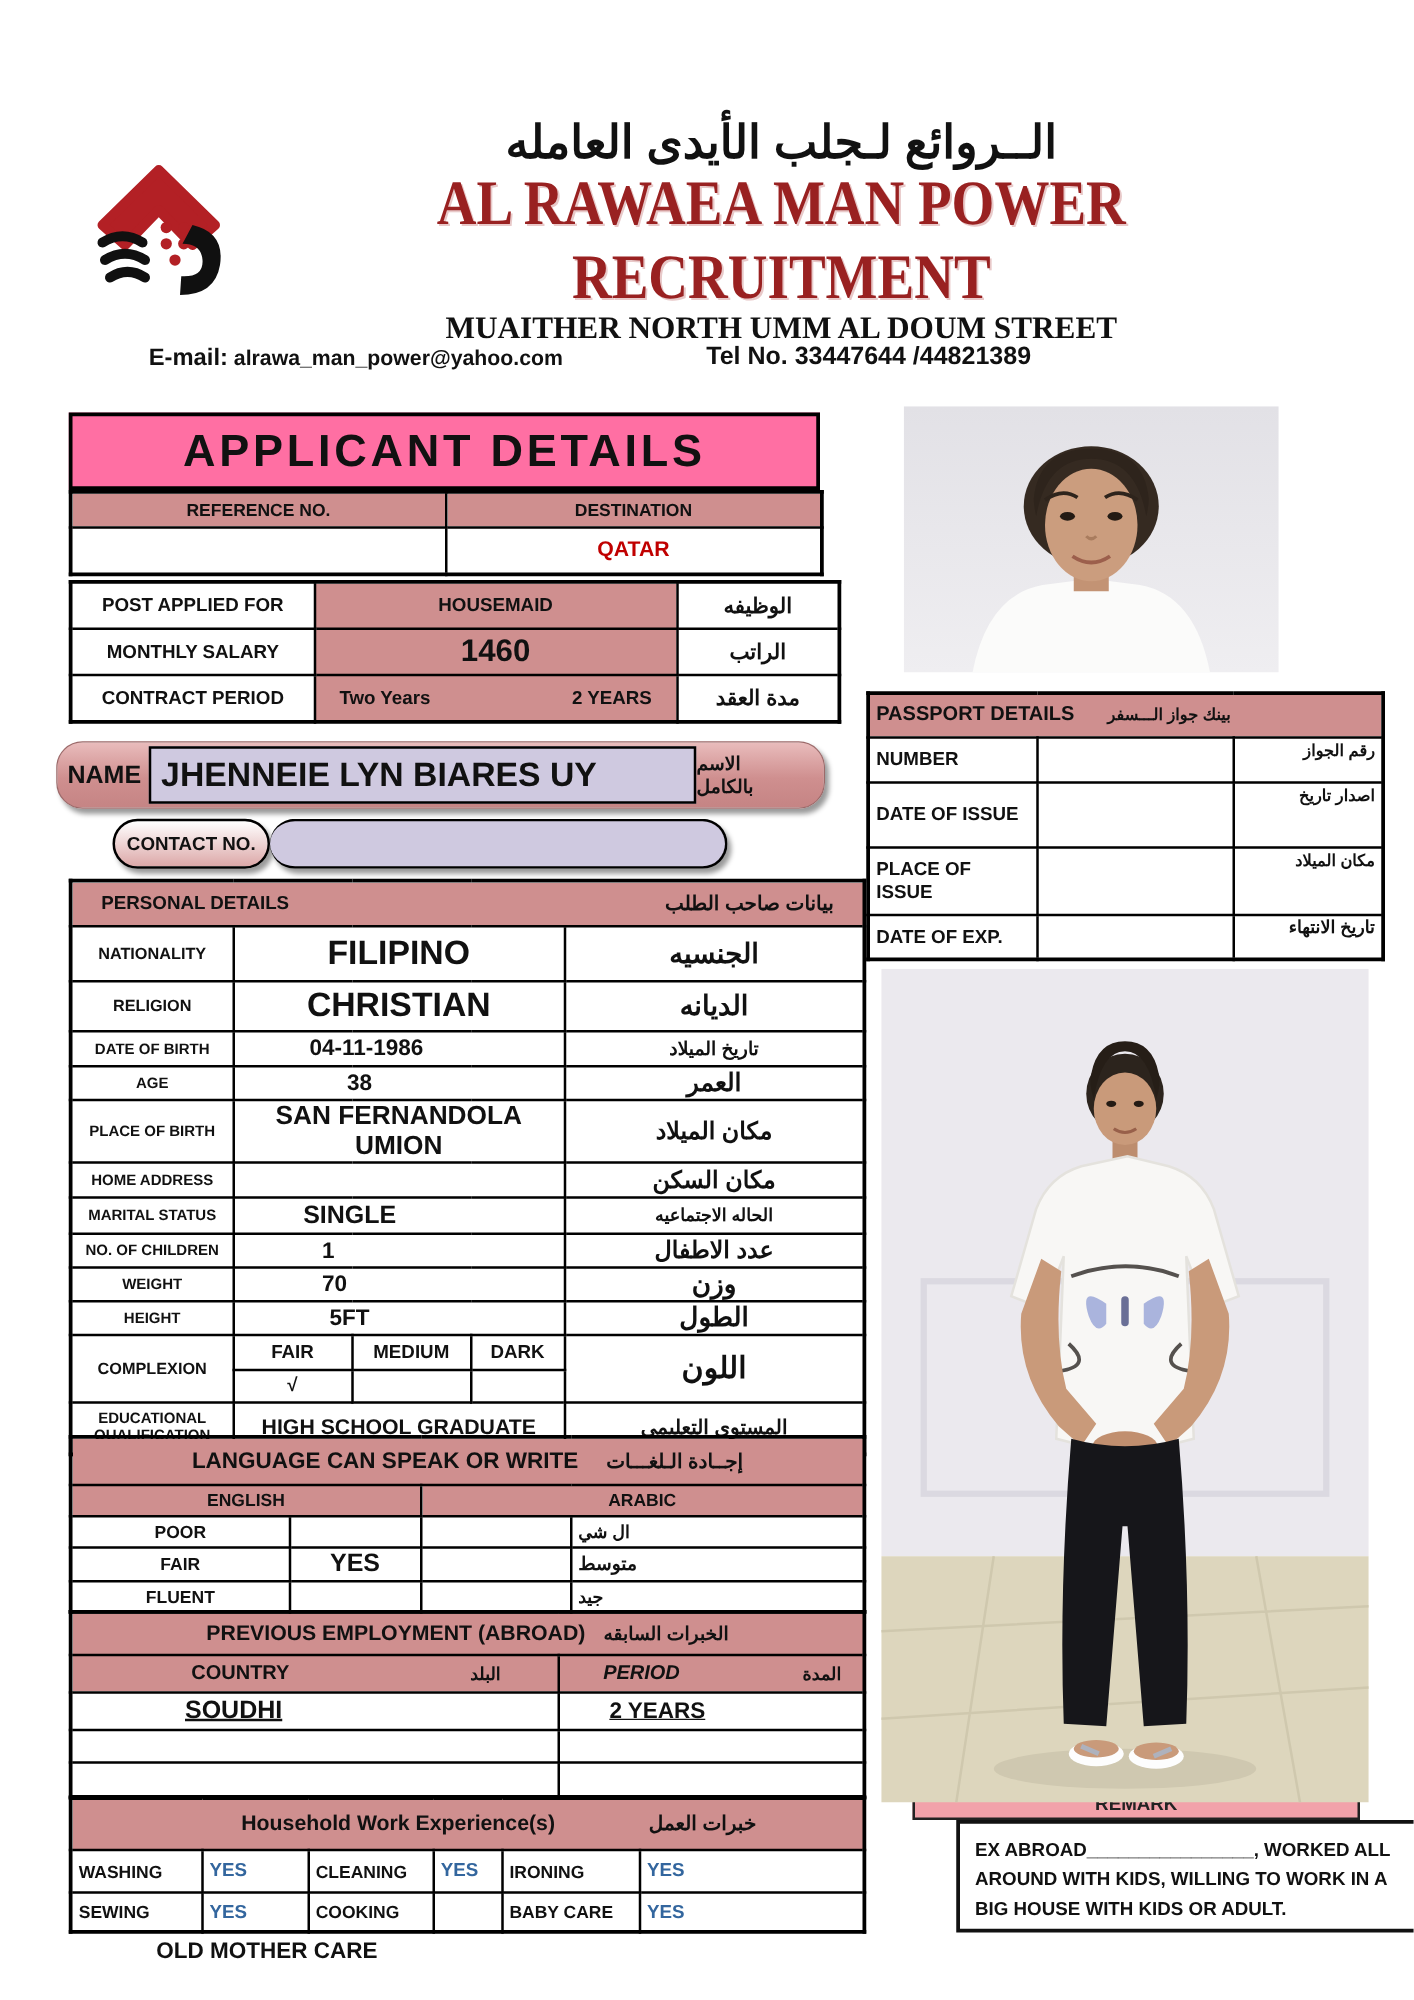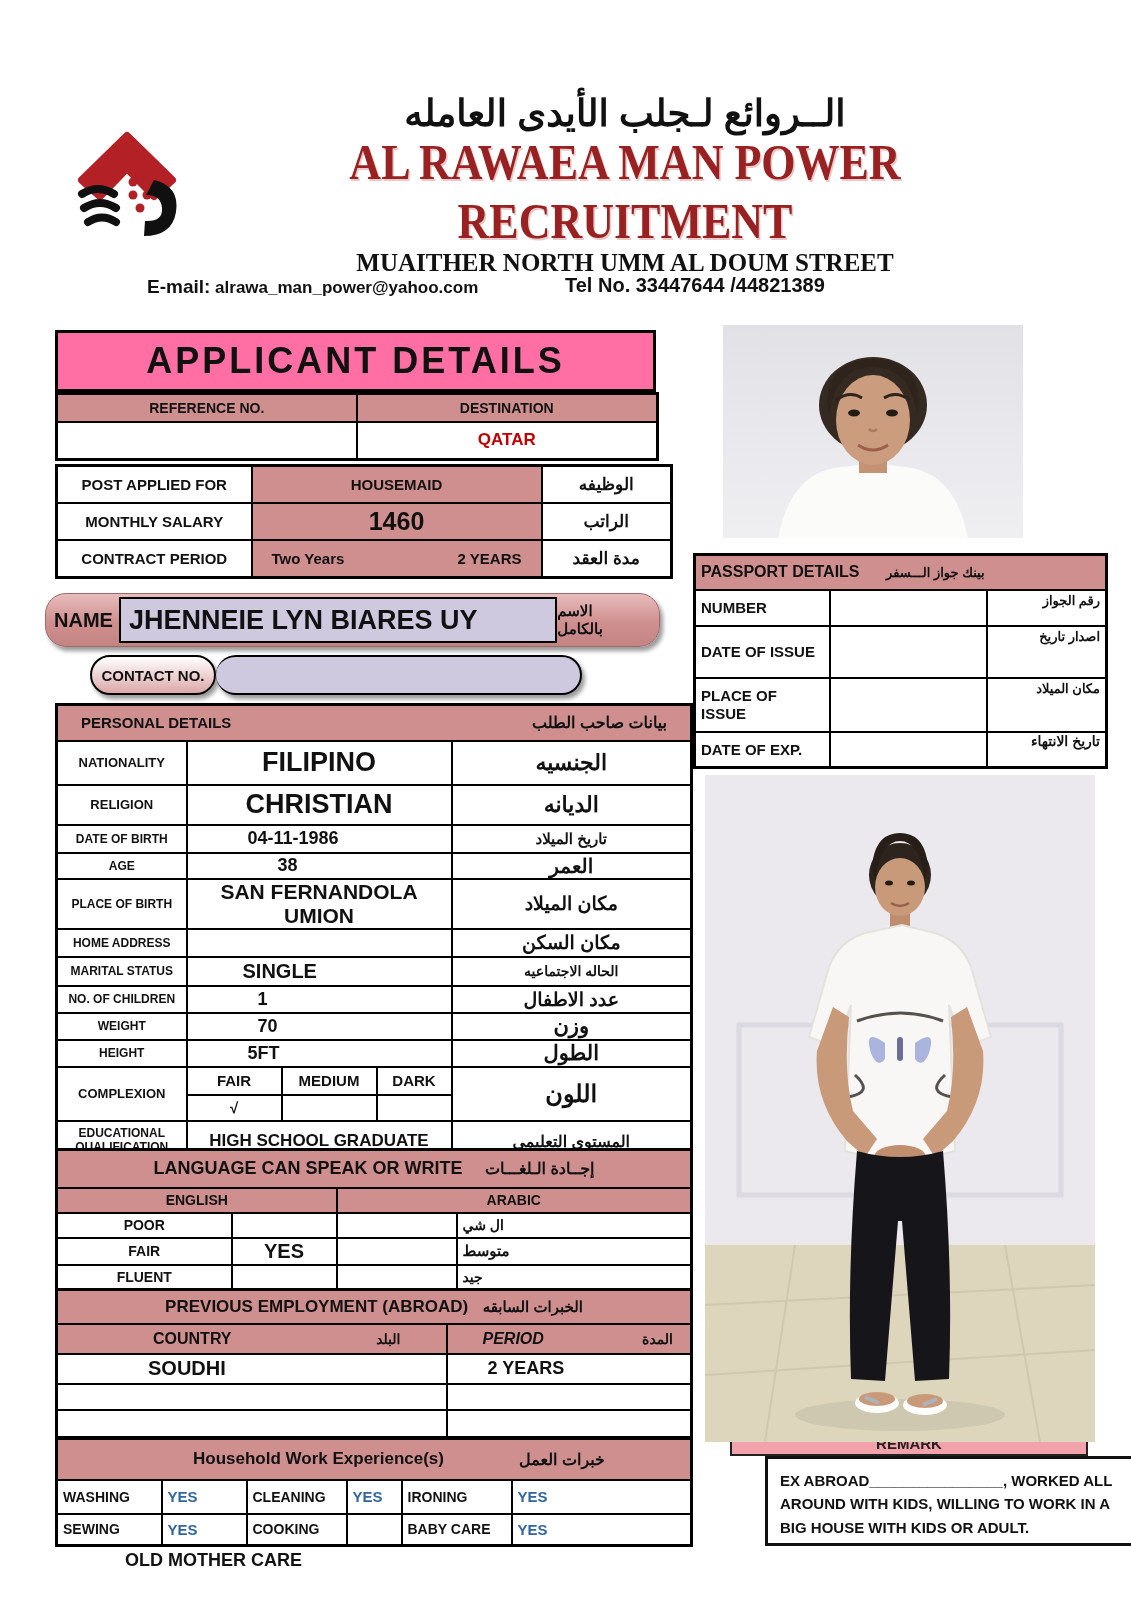--- a/index.html
+++ b/index.html
@@ -43,21 +43,21 @@
       <path d="M84,58 q26,6 22,32 q-4,24 -32,24 l1,-15 q18,1 17,-13 q-1,-13 -16,-13 Z" fill="#101010"></path>
     </svg>
   </div>
 
   <div class="abs ctr" style="left:190px;top:92px;width:870px;">
     <div class="arabic-title">الــروائع لـجلب الأيدى العامله</div>
     <div class="brand" style="margin-top:6px;">AL RAWAEA MAN POWER RECRUITMENT</div>
     <div class="addr" style="margin-top:6px;">MUAITHER NORTH UMM AL DOUM STREET</div>
   </div>
 
-  <div class="abs" style="left:147px;top:276px;font-size:17px;">
+  <div class="abs" style="left:119px;top:276px;font-size:17px;">
     <span class="b" style="font-size:19px;">E-mail:</span>
     <span class="b" style="font-size:17px;">alrawa_man_power@yahoo.com</span>
   </div>
   <div class="abs b" style="left:565px;top:274px;font-size:20px;">Tel No. 33447644 /44821389</div>
 
   <div class="abs ctr" style="left:55px;top:330px;width:601px;height:62px;background:var(--pink);border:3px solid #000;line-height:56px;font-size:36px;font-weight:bold;letter-spacing:3px;">APPLICANT DETAILS</div>
 
   <div class="abs" style="left:55px;top:392px;width:601px;">
     <table style="border:3px solid #000;">
       <colgroup>
@@ -178,21 +178,21 @@
         <td colspan="3" class="b" style="font-size:18px;padding-left:70px;">1</td>
         <td class="ctr ar" style="font-size:19px;">عدد الاطفال</td>
       </tr>
       <tr style="height:27px;">
         <td class="ctr lbl" style="font-size:12px;">WEIGHT</td>
         <td colspan="3" class="b" style="font-size:18px;padding-left:70px;">70</td>
         <td class="ctr ar" style="font-size:21px;">وزن</td>
       </tr>
       <tr style="height:27px;">
         <td class="ctr lbl" style="font-size:12px;">HEIGHT</td>
-        <td colspan="3" class="b" style="font-size:18px;padding-left:60px;">5FT</td>
+        <td colspan="3" class="b" style="font-size:18px;padding-left:76px;">5FT</td>
         <td class="ctr ar" style="font-size:21px;">الطول</td>
       </tr>
       <tr style="height:28px;">
         <td rowspan="2" class="ctr lbl" style="font-size:13px;">COMPLEXION</td>
         <td class="ctr b" style="font-size:15px;">FAIR</td>
         <td class="ctr b" style="font-size:15px;">MEDIUM</td>
         <td class="ctr b" style="font-size:15px;">DARK</td>
         <td rowspan="2" class="ctr ar" style="font-size:24px;">اللون</td>
       </tr>
       <tr style="height:26px;">
@@ -270,21 +270,21 @@
             <span class="b" style="font-size:14px;">البلد</span>
           </div>
         </td>
         <td class="rosy">
           <div class="hdr-flex" style="padding:0 12px 0 30px;">
             <span class="b" style="font-size:16px;font-style:italic;">PERIOD</span>
             <span class="b" style="font-size:14px;">المدة</span>
           </div>
         </td>
       </tr>
-      <tr style="height:30px;">
+      <tr style="height:30px;text-decoration:underline;">
         <td class="b" style="font-size:20px;padding-left:90px;">SOUDHI</td>
         <td class="b" style="font-size:18px;padding-left:40px;">2 YEARS</td>
       </tr>
       <tr style="height:26px;">
         <td></td>
         <td></td>
       </tr>
       <tr style="height:28px;">
         <td></td>
         <td></td>

